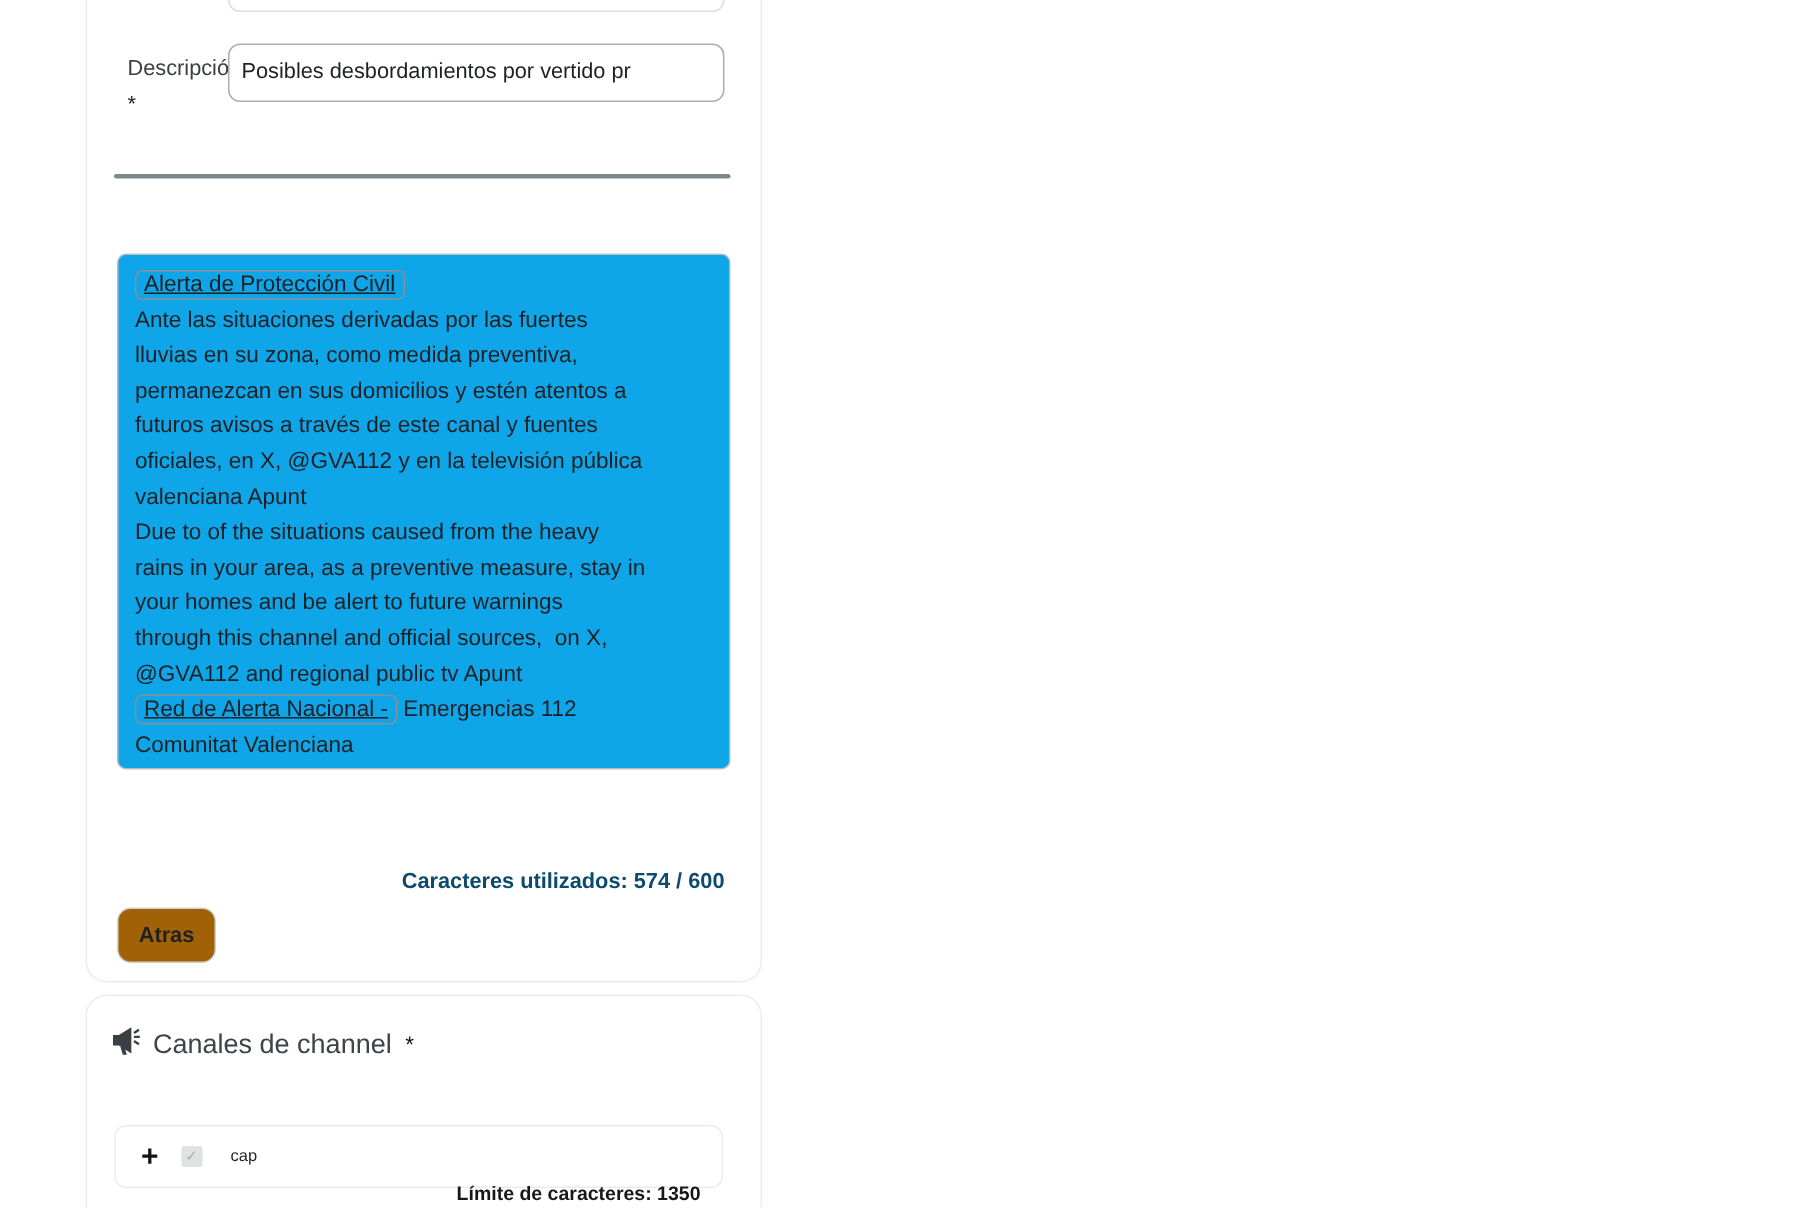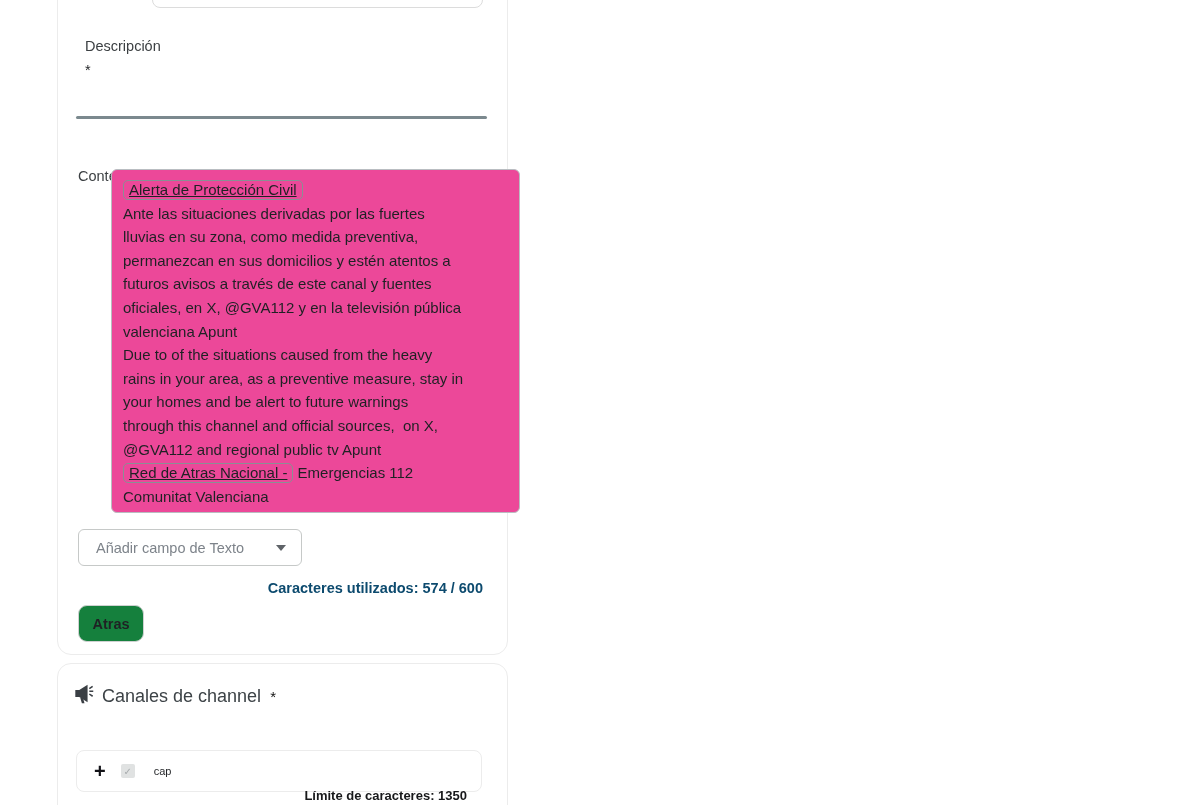--- a/index.html
+++ b/index.html
@@ -33,23 +33,23 @@
 
   .divider {
     position:absolute; left:76px; top:116px; width:411px; height:3px;
     background:#7b898e; border-radius:2px;
   }
 
   .msg-label { position:absolute; left:78px; top:147px; font-size:14.5px; color:#3c4043;margin-top:21px; }
 
   .msg-editor {
     position:absolute; left:78px; top:169px; width:409px; height:344px;
-    border:1.5px solid #b9bdc1; border-radius:6px; background:#ec4899;
+    border:1.5px solid #b9bdc1; border-radius:6px; background:#0ea5e9;
     padding:8px 11px; font-size:15px; line-height:23.6px; color:#1f2124;
-    white-space:pre-wrap; overflow:hidden;margin-left:33px;
+    white-space:pre-wrap; overflow:hidden;
   }
   .chip {
     display:inline-block; border:1px solid #8a8f94; border-radius:5px;
     padding:0 5px; line-height:18px; text-decoration:underline;
     white-space:nowrap;
   }
 
   .add-text-btn {
     position:absolute; left:78px; top:529px; width:224px; height:37px;
     border:1px solid #c6c9c8; border-radius:6px; background:#fff;
@@ -62,21 +62,21 @@
     border-right:5px solid transparent; border-top:6px solid #5f6368;
   }
 
   .chars-counter {
     position:absolute; right:717px; top:580px; width:300px;
     text-align:right; font-size:14.5px; font-weight:bold; color:#0c4a6e;
   }
 
   .back-btn {
     position:absolute; left:78px; top:605px; width:66px; height:37px;
-    border:1.5px solid #cfd1d1; border-radius:9px; background:#15803d;
+    border:1.5px solid #cfd1d1; border-radius:9px; background:#a16207;
     font-size:14.5px; font-weight:bold; color:#1f2124;
     display:flex; align-items:center; justify-content:center; cursor:pointer;
   }
 
   .channels-heading {
     position:absolute; left:74px; top:684px;
     display:flex; align-items:center; gap:7px;
   }
   .channels-heading .title { font-size:18px; color:#3d4347; }
   .channels-heading .req { font-size:15px; color:#111; padding-left:2px; }
@@ -99,44 +99,41 @@
 <body>
 
 <div class="canvas">
 
   <div class="card card1"></div>
 
   <div class="prev-field"></div>
 
   <div class="desc-label">Descripción</div>
   <div class="desc-required">*</div>
+  <div class="desc-input">Posibles desbordamientos por vertido pr</div>
 
   <div class="divider"></div>
 
   <div class="msg-label"><span>Contenido del mensaje</span> <span>*</span></div>
 
   <div class="msg-editor"><span class="chip">Alerta de Protección Civil</span><span>
 Ante las situaciones derivadas por las fuertes
 lluvias en su zona, como medida preventiva,
 permanezcan en sus domicilios y estén atentos a
 futuros avisos a través de este canal y fuentes
 oficiales, en X, @GVA112 y en la televisión pública
 valenciana Apunt
 Due to of the situations caused from the heavy
 rains in your area, as a preventive measure, stay in
 your homes and be alert to future warnings
 through this channel and official sources,  on X,
 @GVA112 and regional public tv Apunt
-</span><span class="chip">Red de Atras Nacional -</span><span> Emergencias 112
+</span><span class="chip">Red de Alerta Nacional -</span><span> Emergencias 112
 Comunitat Valenciana</span></div>
 
-  <div class="add-text-btn">
-    <span class="lbl">Añadir campo de Texto</span>
-    <span class="caret-down"></span>
-  </div>
 
   <div class="chars-counter">Caracteres utilizados: 574 / 600</div>
 
   <div class="back-btn">Atras</div>
 
   <div class="card card2"></div>
 
   <div class="channels-heading">
     <span>
       <svg width="21" height="20" viewBox="0 0 24 22">

